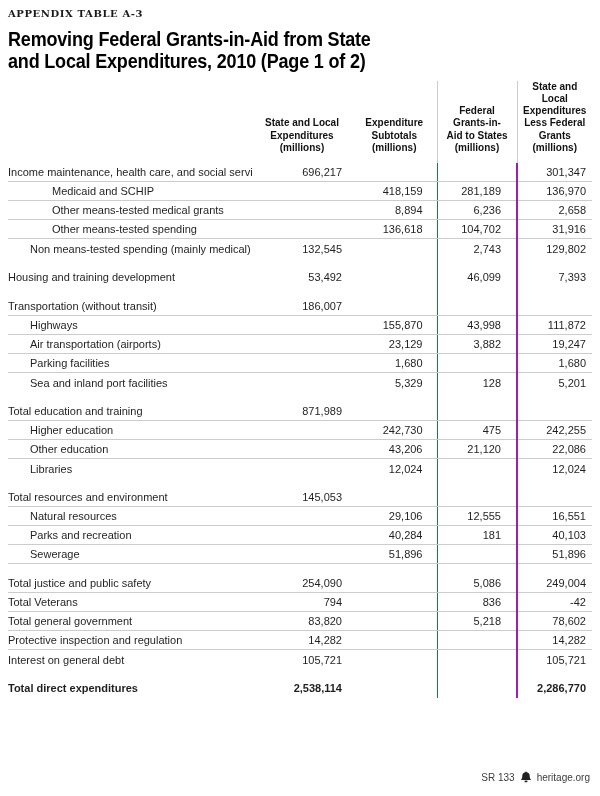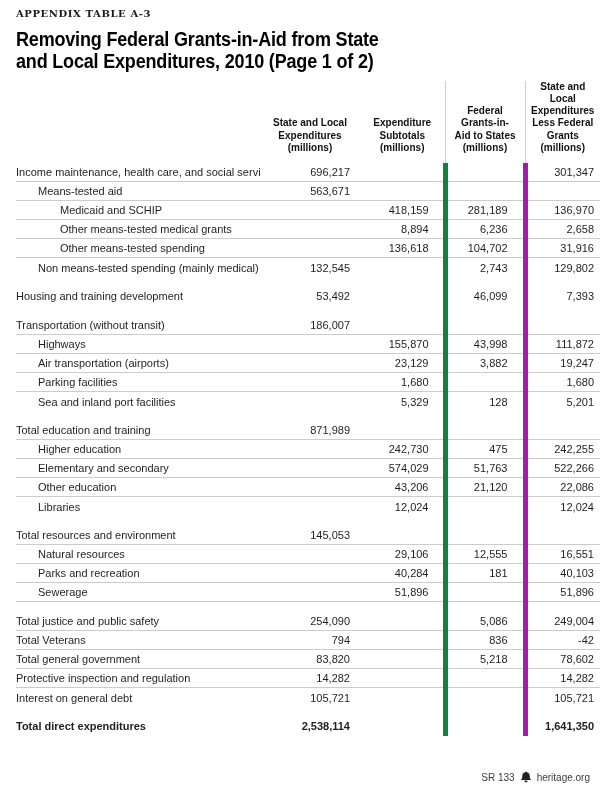--- a/index.html
+++ b/index.html
@@ -1,21 +1,21 @@
 <!DOCTYPE html>
 <html><head>
 <meta charset="utf-8">
 <style>
   html, body { margin: 0; padding: 0; background: #ffffff; }
   .page {
     position: relative;
     width: 600px;
     height: 796px;
     box-sizing: border-box;
-    padding: 6px 16px;
+    padding: 6px 8px;
     background: #ffffff;
     font-family: "Liberation Sans", sans-serif;
     color: #1f1f1f;
     overflow: hidden;
   }
   .eyebrow {
     font-family: "DejaVu Serif", serif;
     font-weight: 700;
     font-size: 10px;
     letter-spacing: 0.6px;
@@ -62,22 +62,22 @@
     box-sizing: border-box;
     padding: 0;
     vertical-align: middle;
     color: #1f1f1f;
     overflow: hidden;
     white-space: nowrap;
   }
   tbody td.num { text-align: right; }
   tbody td.c1 { padding-right: 10px; }
   tbody td.c2 { padding-right: 14px; text-align: right; }
-  tbody td.c3 { padding-right: 15px; border-left: 5px solid #15803d; }
-  tbody td.c4 { padding-right: 6px;  border-left: 5px solid #a21caf; }
+  tbody td.c3 { padding-right: 15px; border-left: 1px solid #15803d; }
+  tbody td.c4 { padding-right: 6px;  border-left: 2px solid #a21caf; }
   tbody td.label.ind0 { padding-left: 0; }
   tbody td.label.ind1 { padding-left: 22px; }
   tbody td.label.ind2 { padding-left: 44px; }
   tr.rule td { border-bottom: 1px solid #cccccc; }
   tr.bold td { font-weight: 700; }
   tr.spacer td { height: 10px; }
   .footer {
     position: absolute;
     top: 771px;
     right: 10px;
@@ -129,27 +129,20 @@
     </thead>
     <tbody>
         <tr class="rule">
           <td class="label ind0">Income maintenance, health care, and social services</td>
           <td class="num c1">696,217</td>
           <td class="num c2"></td>
           <td class="num c3"></td>
           <td class="num c4">301,347</td>
         </tr>
         <tr class="rule">
-          <td class="label ind1">Means-tested aid</td>
-          <td class="num c1">563,671</td>
-          <td class="num c2"></td>
-          <td class="num c3"></td>
-          <td class="num c4"></td>
-        </tr>
-        <tr class="rule">
           <td class="label ind2">Medicaid and SCHIP</td>
           <td class="num c1"></td>
           <td class="num c2">418,159</td>
           <td class="num c3">281,189</td>
           <td class="num c4">136,970</td>
         </tr>
         <tr class="rule">
           <td class="label ind2">Other means-tested medical grants</td>
           <td class="num c1"></td>
           <td class="num c2">8,894</td>
@@ -241,27 +234,20 @@
           <td class="num c4"></td>
         </tr>
         <tr class="rule">
           <td class="label ind1">Higher education</td>
           <td class="num c1"></td>
           <td class="num c2">242,730</td>
           <td class="num c3">475</td>
           <td class="num c4">242,255</td>
         </tr>
         <tr class="rule">
-          <td class="label ind1">Elementary and secondary</td>
-          <td class="num c1"></td>
-          <td class="num c2">574,029</td>
-          <td class="num c3">51,763</td>
-          <td class="num c4">522,266</td>
-        </tr>
-        <tr class="rule">
           <td class="label ind1">Other education</td>
           <td class="num c1"></td>
           <td class="num c2">43,206</td>
           <td class="num c3">21,120</td>
           <td class="num c4">22,086</td>
         </tr>
         <tr class="">
           <td class="label ind1">Libraries</td>
           <td class="num c1"></td>
           <td class="num c2">12,024</td>
@@ -350,21 +336,21 @@
           <td class="num c1"></td>
           <td class="num c2"></td>
           <td class="num c3"></td>
           <td class="num c4"></td>
         </tr>
         <tr class="bold">
           <td class="label ind0">Total direct expenditures</td>
           <td class="num c1">2,538,114</td>
           <td class="num c2"></td>
           <td class="num c3"></td>
-          <td class="num c4">1,641,350</td>
+          <td class="num c4">2,286,770</td>
         </tr>
       </tbody>
   </table>
 
   <div class="footer">
     <span>SR 133</span>
     <span class="bell">
       <svg viewBox="0 0 12 12" width="12" height="12">
         <path fill="#222222" d="M6 0.6c-0.5 0-0.8 0.3-0.8 0.7 -1.9 0.3-2.9 1.7-2.9 3.6 0 1.9-0.6 3.2-1.5 4.1h10.4c-0.9-0.9-1.5-2.2-1.5-4.1 0-1.9-1-3.3-2.9-3.6C6.8 0.9 6.5 0.6 6 0.6z"></path>
         <rect fill="#222222" x="4.6" y="9.6" width="2.8" height="1.6"></rect>

